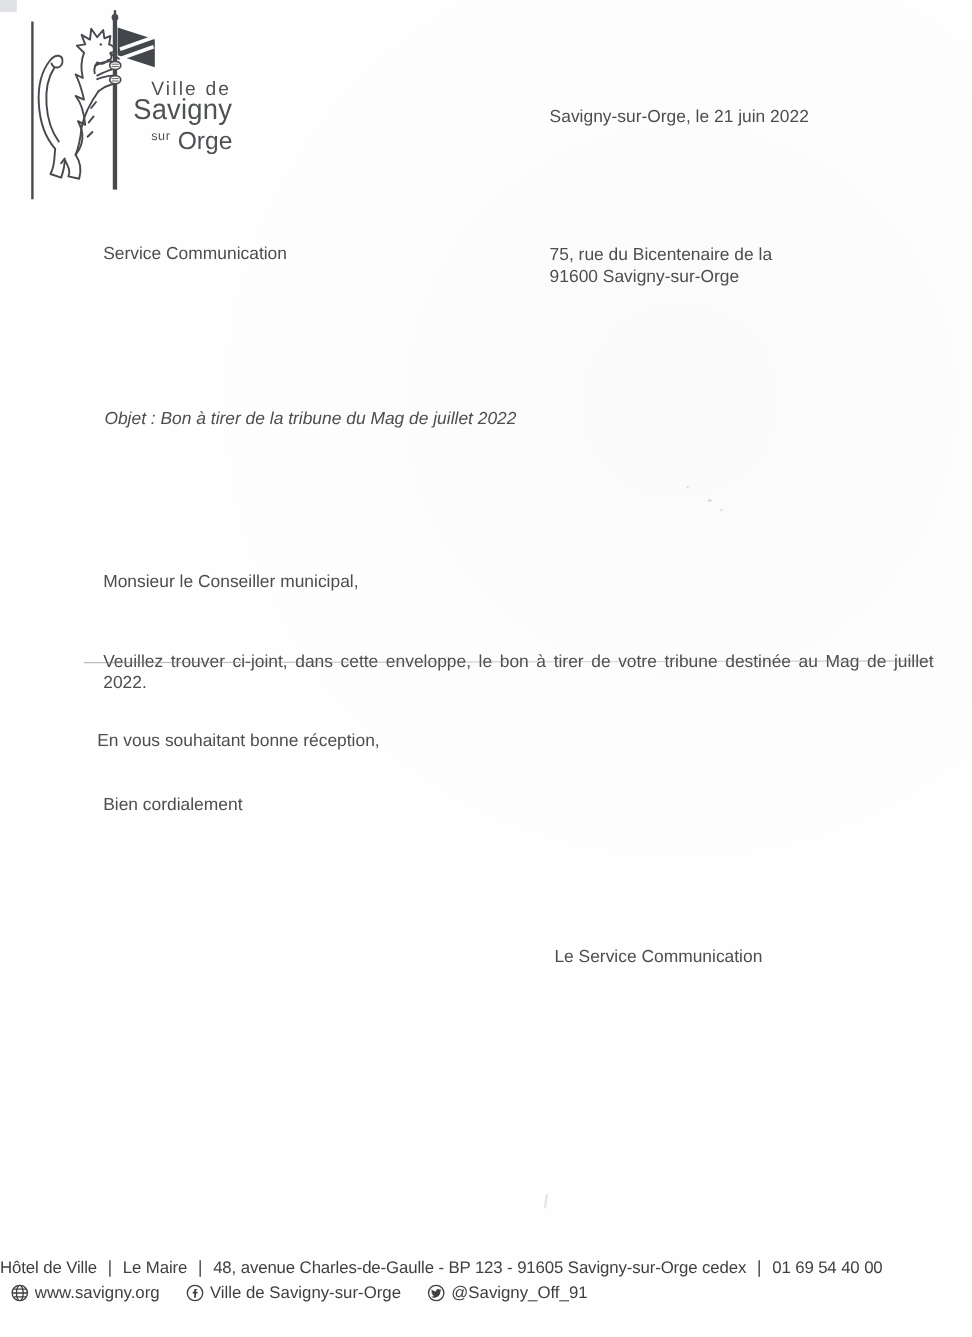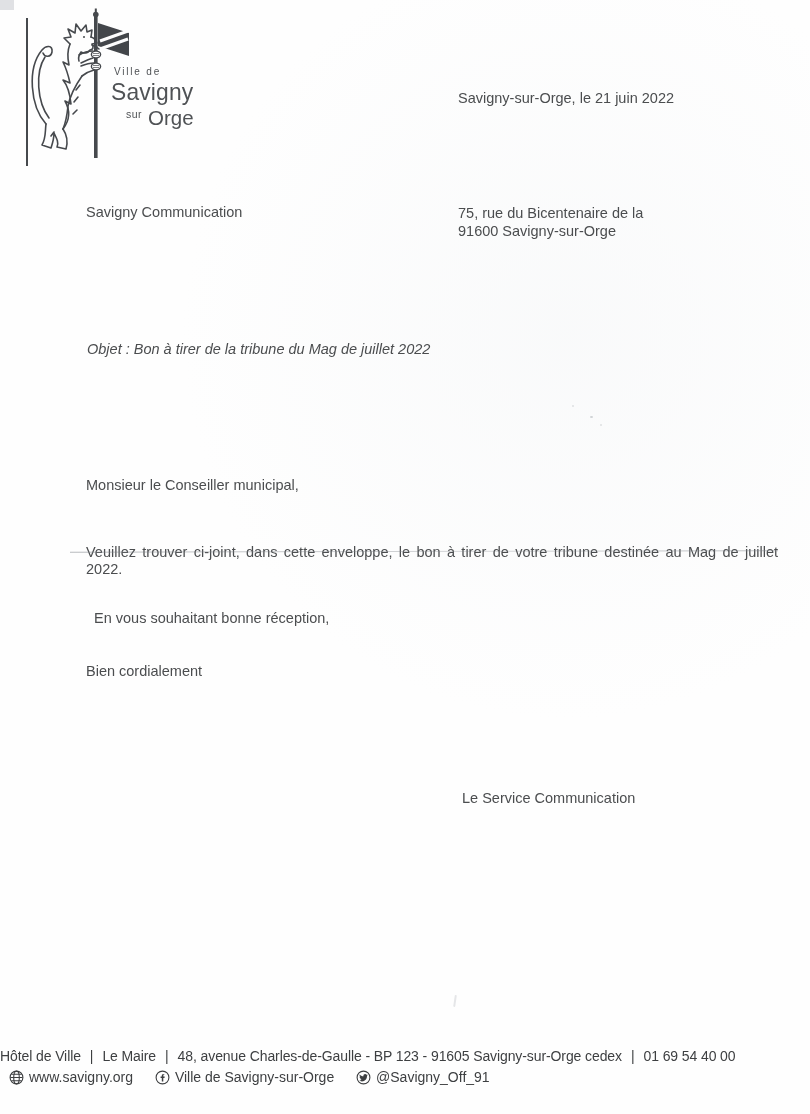--- a/index.html
+++ b/index.html
@@ -15,22 +15,22 @@
     background:
       radial-gradient(circle at 70% 30%, rgba(240,242,244,.35), rgba(255,255,255,0) 40%),
       #fefefe;
     color:#4b4d4f;
     font-size:14.5px;
   }
   
   .logo{position:absolute;left:18px;top:6px;width:210px;height:170px;}
   .logo svg{position:absolute;left:0;top:0;}
   .logo-villede{
-    position:absolute;left:96px;top:60px;
-    font-size:10px;letter-spacing:1.8px;color:#4f5255;
+    position:absolute;left:108px;top:60px;
+    font-size:16px;letter-spacing:1.8px;color:#4f5255;
   }
   .logo-savigny{
     position:absolute;left:93px;top:72px;
     font-size:24px;color:#4f5255;letter-spacing:.2px;
     transform:scaleX(.95);transform-origin:left top;
   }
   .logo-surorge{position:absolute;left:108px;top:100px;color:#4f5255;}
   .logo-sur{font-size:10.5px;vertical-align:7px;letter-spacing:.5px;}
   .logo-orge{font-size:20.5px;margin-left:6px;}
   .corner-chip{
@@ -38,21 +38,21 @@
     background:#d8dadd;opacity:.8;
   }
   
   .abs{position:absolute;}
   .date-line{left:458px;top:90px;}
   .service-line{left:86px;top:204px;}
   .recipient{left:458px;top:204px;line-height:18px;}
   .subject-line{left:87px;top:341px;font-style:italic;}
   .salutation{left:86px;top:477px;}
   .para1{left:86px;top:544px;width:692px;text-align:justify;line-height:17px;word-spacing:1.5px;}
-  .para2{left:94px;top:610px;}
+  .para2{left:81px;top:610px;}
   .closing{left:86px;top:663px;}
   .signature{left:462px;top:790px;}
   
   .footer{
     position:absolute;left:0;top:1048px;width:810px;text-align:left;
     color:#3d3f41;
   }
   .footer-line1{font-size:14px;letter-spacing:-.1px;}
   .footer-sep{display:inline-block;margin:0 9px;transform:scaleY(1.05);color:#3d3f41;}
   .footer-line2{margin-top:5px;font-size:14px;}
@@ -125,21 +125,21 @@
         <path d="M75,47.5 h6 M75,49.5 h6 M75,59.5 h6 M75,61.5 h6"></path>
       </g>
     </svg>
     <div class="logo-villede">Ville de</div>
     <div class="logo-savigny">Savigny</div>
     <div class="logo-surorge"><span class="logo-sur">sur</span><span class="logo-orge">Orge</span></div>
   </div>
 
   <div class="abs date-line">Savigny-sur-Orge, le 21 juin 2022</div>
 
-  <div class="abs service-line">Savigny Communication</div>
+  <div class="abs service-line">Service Communication</div>
 
   <div class="abs recipient">
     <div>75, rue du Bicentenaire de la</div>
     <div>91600 Savigny-sur-Orge</div>
   </div>
 
   <div class="abs subject-line">Objet : Bon à tirer de la tribune du Mag de juillet 2022</div>
 
   <div class="abs salutation">Monsieur le Conseiller municipal,</div>
 

